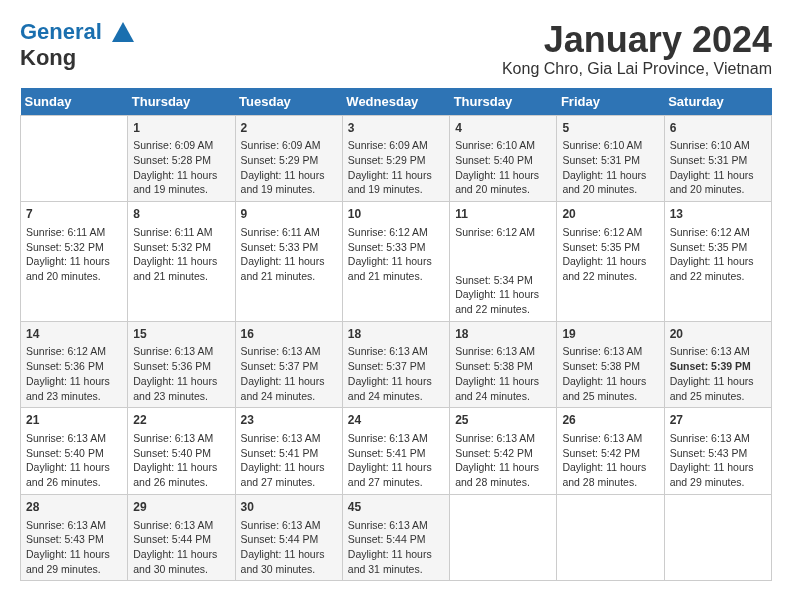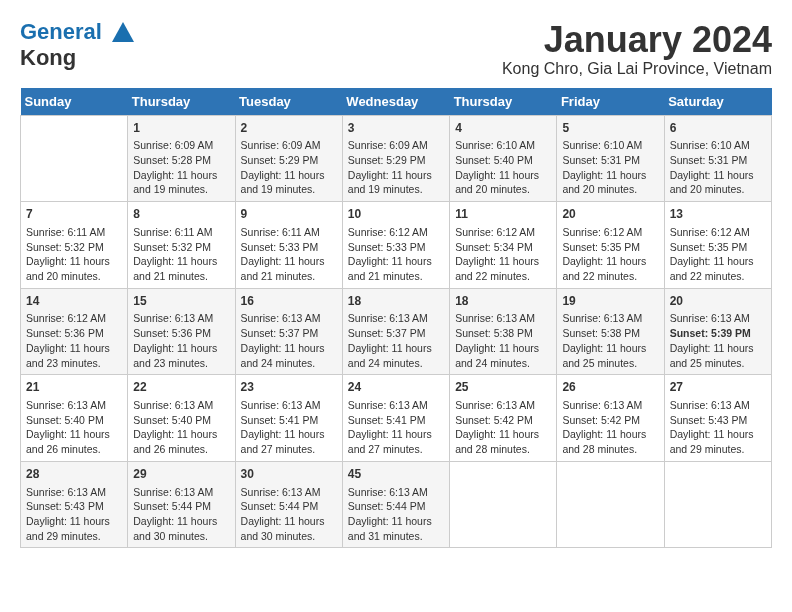--- a/index.html
+++ b/index.html
@@ -182,21 +182,21 @@
         <td>
           <span class="day-num">10</span>
           <span style="display: block;">Sunrise: 6:12 AM</span>
           <span style="display: block;">Sunset: 5:33 PM</span>
           <span style="display: block;">Daylight: 11 hours</span>
           <span style="display: block;">and 21 minutes.</span>
         </td>
         <td>
           <span class="day-num">11</span>
           <span style="display: block;">Sunrise: 6:12 AM</span>
-          <span style="display: block;">Sunset: 5:34 PM</span>
+          <span style="display: block; margin-top: 33px;">Sunset: 5:34 PM</span>
           <span style="display: block;">Daylight: 11 hours</span>
           <span style="display: block;">and 22 minutes.</span>
         </td>
         <td>
           <span class="day-num">20</span>
           <span style="display: block;">Sunrise: 6:12 AM</span>
           <span style="display: block;">Sunset: 5:35 PM</span>
           <span style="display: block;">Daylight: 11 hours</span>
           <span style="display: block;">and 22 minutes.</span>
         </td>

